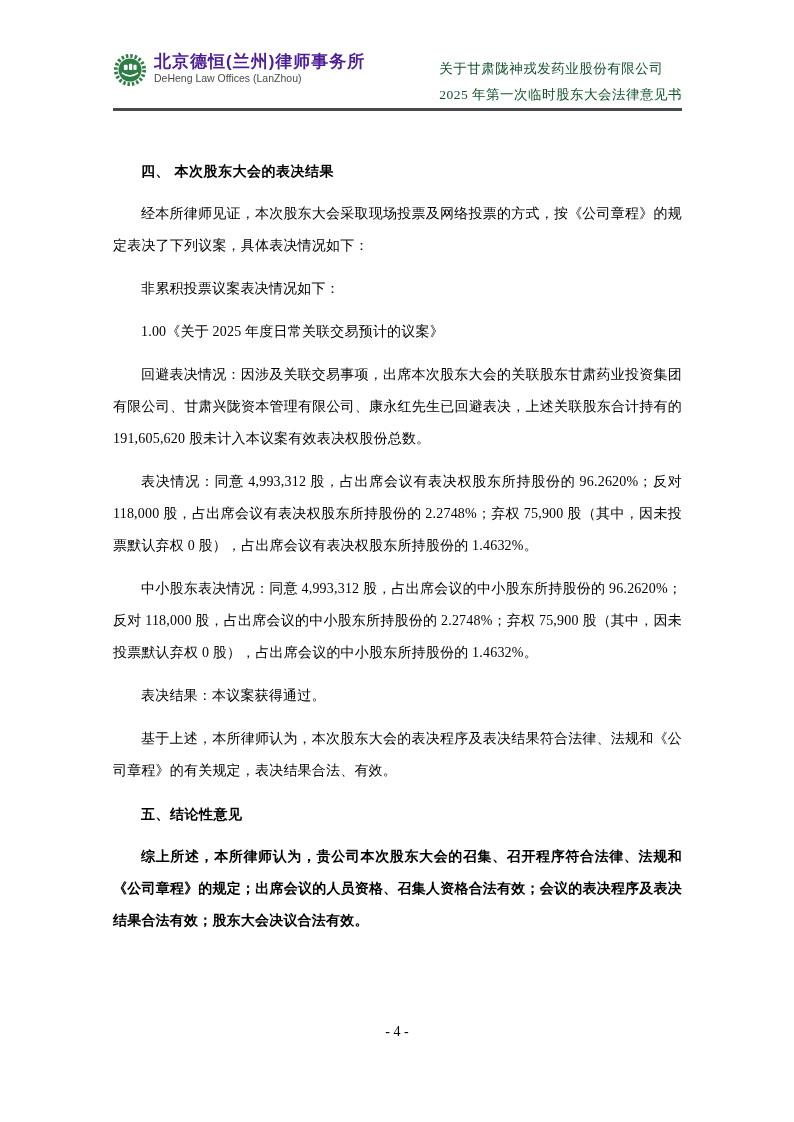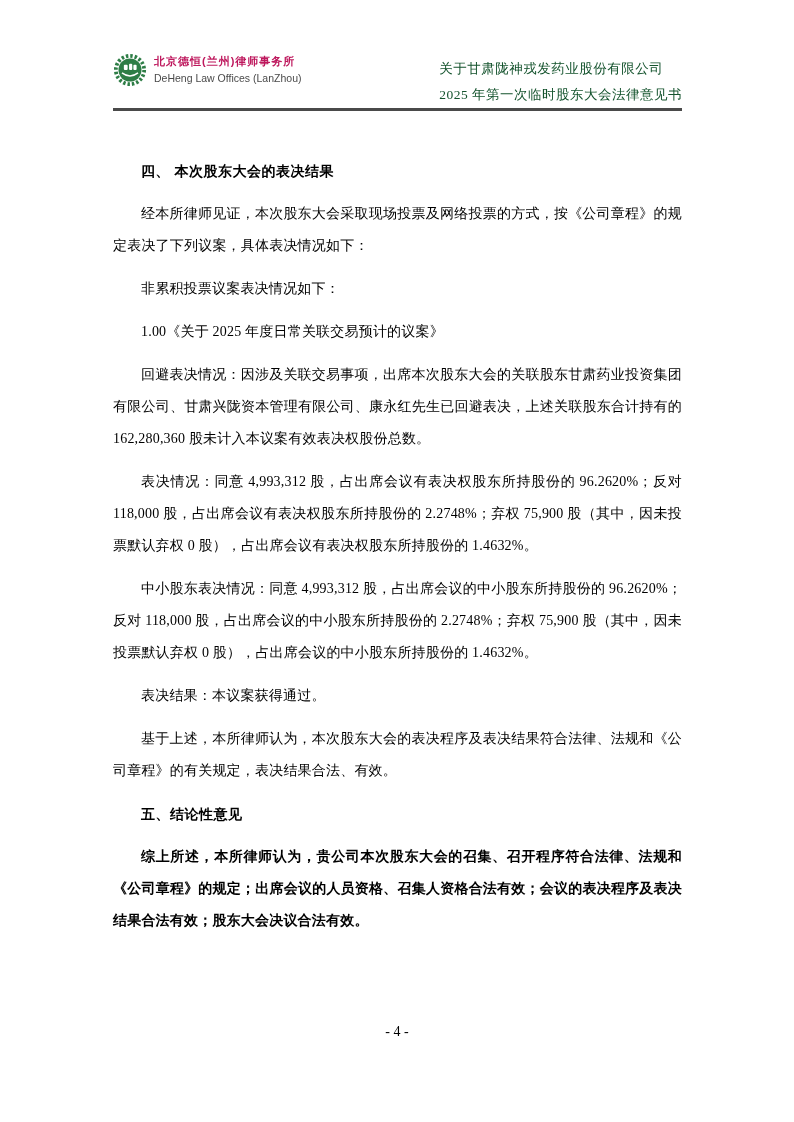--- a/index.html
+++ b/index.html
@@ -22,23 +22,23 @@
     display: flex;
     justify-content: space-between;
     align-items: flex-start;
     padding-top: 52px;
   }
   .brand { display: flex; align-items: flex-start; gap: 7px; }
   .logo-mark { width: 34px; height: 34px; flex: 0 0 auto; margin-top: 1px; }
   .brand-names { display: flex; flex-direction: column; }
   .firm-cn {
     font-family: "Liberation Sans", sans-serif;
-    font-size: 11px;
+    font-size: 17px;
     font-weight: bold;
-    color: #be185d;
+    color: #4c1d95;
     letter-spacing: 1px;
     line-height: 19px;
   }
   .firm-en {
     font-family: "Liberation Sans", sans-serif;
     font-size: 10.5px;
     color: #4a4a4a;
     line-height: 14px;
   }
   .doc-ref {
@@ -116,21 +116,21 @@
       </div>
     </div>
 
     <div class="header-divider"></div>
 
     <div class="content">
       <h2 class="sec-heading">四、 本次股东大会的表决结果</h2>
       <p>经本所律师见证，本次股东大会采取现场投票及网络投票的方式，按《公司章程》的规定表决了下列议案，具体表决情况如下：</p>
       <p>非累积投票议案表决情况如下：</p>
       <p>1.00《关于 2025 年度日常关联交易预计的议案》</p>
-      <p>回避表决情况：因涉及关联交易事项，出席本次股东大会的关联股东甘肃药业投资集团有限公司、甘肃兴陇资本管理有限公司、康永红先生已回避表决，上述关联股东合计持有的 162,280,360 股未计入本议案有效表决权股份总数。</p>
+      <p>回避表决情况：因涉及关联交易事项，出席本次股东大会的关联股东甘肃药业投资集团有限公司、甘肃兴陇资本管理有限公司、康永红先生已回避表决，上述关联股东合计持有的 191,605,620 股未计入本议案有效表决权股份总数。</p>
       <p>表决情况：同意 4,993,312 股，占出席会议有表决权股东所持股份的 96.2620%；反对 118,000 股，占出席会议有表决权股东所持股份的 2.2748%；弃权 75,900 股（其中，因未投票默认弃权 0 股），占出席会议有表决权股东所持股份的 1.4632%。</p>
       <p>中小股东表决情况：同意 4,993,312 股，占出席会议的中小股东所持股份的 96.2620%；反对 118,000 股，占出席会议的中小股东所持股份的 2.2748%；弃权 75,900 股（其中，因未投票默认弃权 0 股），占出席会议的中小股东所持股份的 1.4632%。</p>
       <p>表决结果：本议案获得通过。</p>
       <p>基于上述，本所律师认为，本次股东大会的表决程序及表决结果符合法律、法规和《公司章程》的有关规定，表决结果合法、有效。</p>
       <h2 class="sec-heading second">五、结论性意见</h2>
       <p class="para-bold">综上所述，本所律师认为，贵公司本次股东大会的召集、召开程序符合法律、法规和《公司章程》的规定；出席会议的人员资格、召集人资格合法有效；会议的表决程序及表决结果合法有效；股东大会决议合法有效。</p>
     </div>
 
   </div>
 

